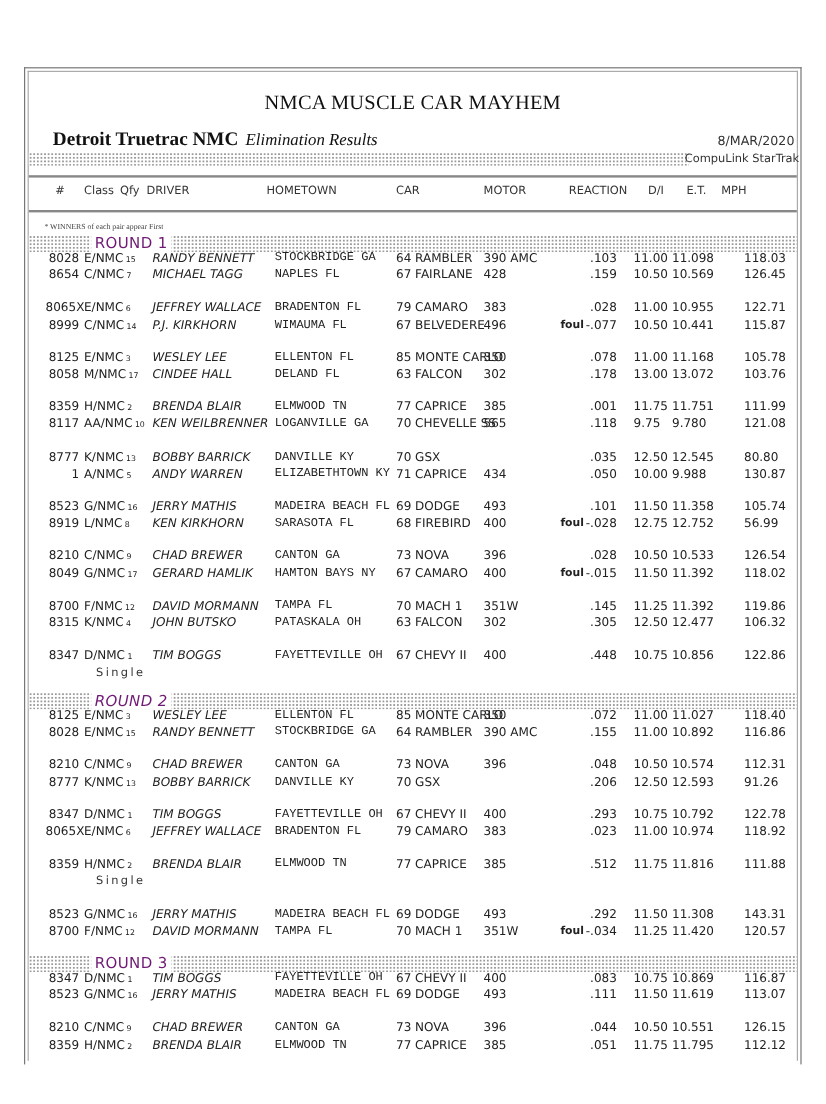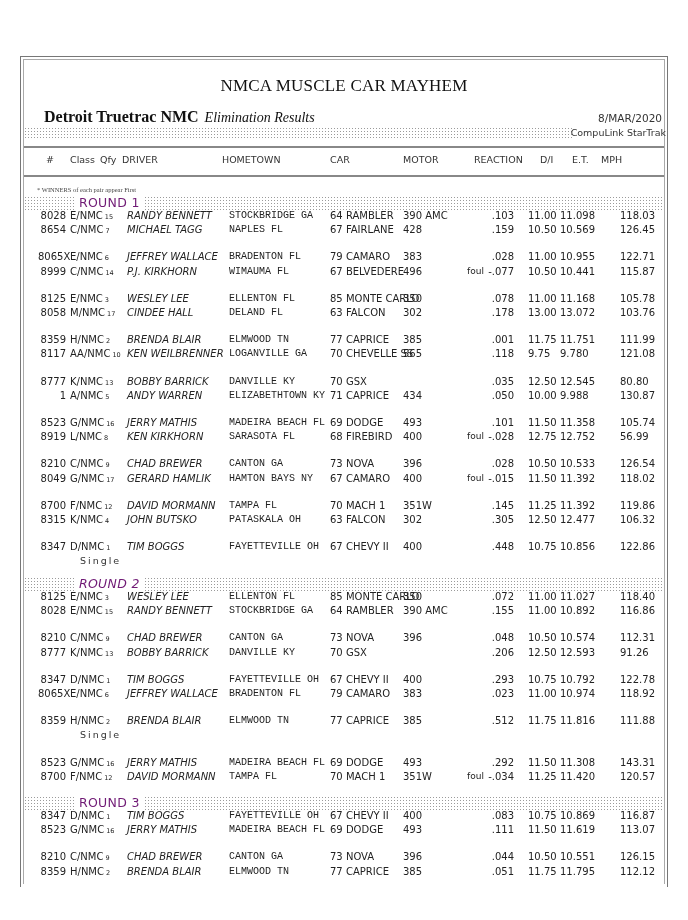--- a/index.html
+++ b/index.html
@@ -20,21 +20,21 @@
   .round-label{position:absolute;left:52px;top:-1px;background:#fff;padding:0 3px;font-size:12.5px;color:#701a75;letter-spacing:0.3px;}
   .row{position:absolute;left:0;width:688px;height:14px;font-size:10px;color:#222;white-space:nowrap;}
   .row span{position:absolute;top:0;}
   .c-num{left:38px;width:28px;text-align:right;}
   .c-class{left:70px;}
   .c-qfy{font-size:6.5px;margin-left:2px;position:static !important;}
   .c-driver{left:127px;font-style:italic;}
   .c-home{left:229px;font-family:Liberation Mono, monospace;}
   .c-car{left:330px;}
   .c-motor{left:403px;}
-  .c-foul{left:467px;}
+  .c-foul{left:467px;font-weight:bold;}
   .c-react{left:484px;width:30px;text-align:right;}
   .c-di{left:528px;}
   .c-et{left:560px;}
   .c-mph{left:620px;}
   .single{position:absolute;font-size:9.5px;letter-spacing:2px;color:#333;}
 </style>
 </head>
 <body>
 
 <div class="frame"></div>

